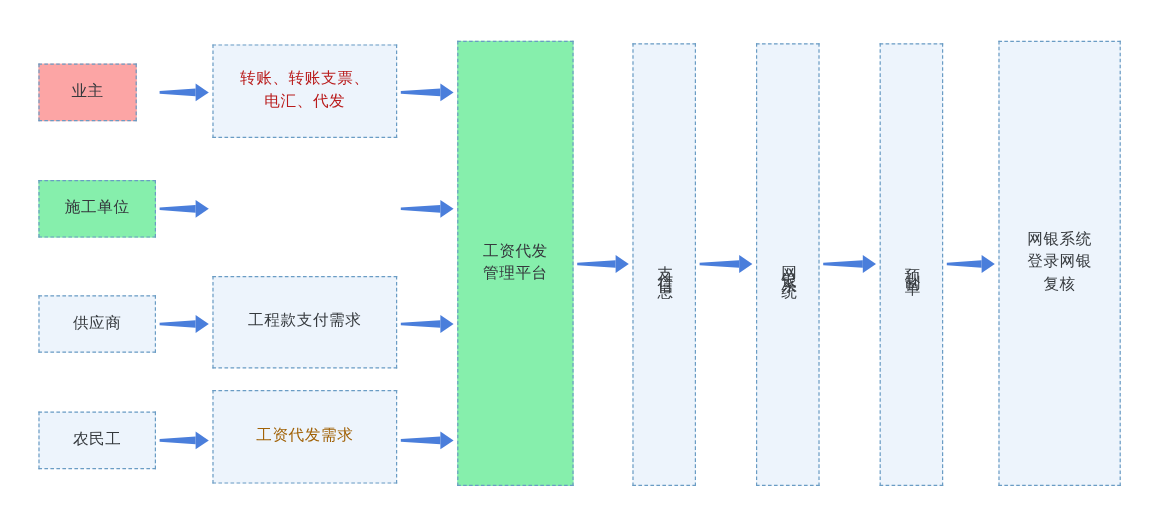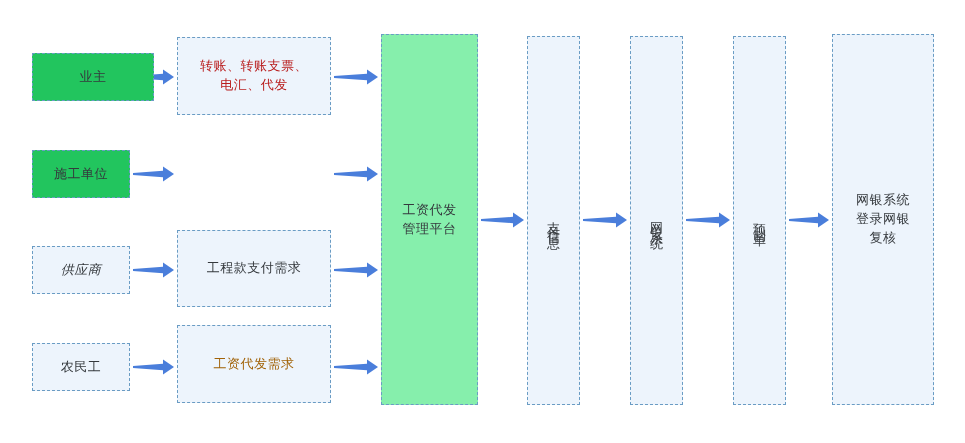--- a/index.html
+++ b/index.html
@@ -119,27 +119,27 @@
         <path d="M 0 8.9 L 33 6.8 L 33 13.2 L 0 11.1 Z" fill="#4a7edb"></path>
         <path d="M 33 2.5999999999999996 L 44 10 L 33 17.4 Z" fill="#4a7edb"></path>
       </svg>
     </div>
     <div class="arrow" style="left: 789px; top: 210px; width: 40px; height: 20px;">
       <svg width="40" height="20" viewBox="0 0 40 20">
         <path d="M 0 8.9 L 29 6.8 L 29 13.2 L 0 11.1 Z" fill="#4a7edb"></path>
         <path d="M 29 2.5999999999999996 L 40 10 L 29 17.4 Z" fill="#4a7edb"></path>
       </svg>
     </div>
-    <div class="node" style="left: 32px; top: 53px; width: 122px; height: 48px; background: #22c55e; border-color: rgb(106, 156, 196);">
+    <div class="node" style="left: 32px; top: 53px; width: 82px; height: 48px; background: #fca5a5; border-color: rgb(106, 156, 196);">
       <span class="label" style="color: rgb(53, 57, 61);">业主</span>
     </div>
-    <div class="node" style="left: 32px; top: 150px; width: 98px; height: 48px; background: #22c55e; border-color: rgb(106, 156, 196);">
+    <div class="node" style="left: 32px; top: 150px; width: 98px; height: 48px; background: #86efac; border-color: rgb(106, 156, 196);">
       <span class="label" style="color: rgb(53, 57, 61);">施工单位</span>
     </div>
-    <div class="node" style="left: 32px; top: 246px; width: 98px; height: 48px; background: rgb(237, 244, 252); border-color: rgb(106, 156, 196); font-style: italic;">
+    <div class="node" style="left: 32px; top: 246px; width: 98px; height: 48px; background: rgb(237, 244, 252); border-color: rgb(106, 156, 196);">
       <span class="label" style="color: rgb(53, 57, 61);">供应商</span>
     </div>
     <div class="node" style="left: 32px; top: 343px; width: 98px; height: 48px; background: rgb(237, 244, 252); border-color: rgb(106, 156, 196);">
       <span class="label" style="color: rgb(53, 57, 61);">农民工</span>
     </div>
     <div class="node" style="left: 177px; top: 37px; width: 154px; height: 78px; background: rgb(237, 244, 252); border-color: rgb(106, 156, 196);">
       <span class="label" style="color: #b91c1c;">转账、转账支票、
 电汇、代发</span>
     </div>
     <div class="node" style="left: 177px; top: 230px; width: 154px; height: 77px; background: rgb(237, 244, 252); border-color: rgb(106, 156, 196);">

